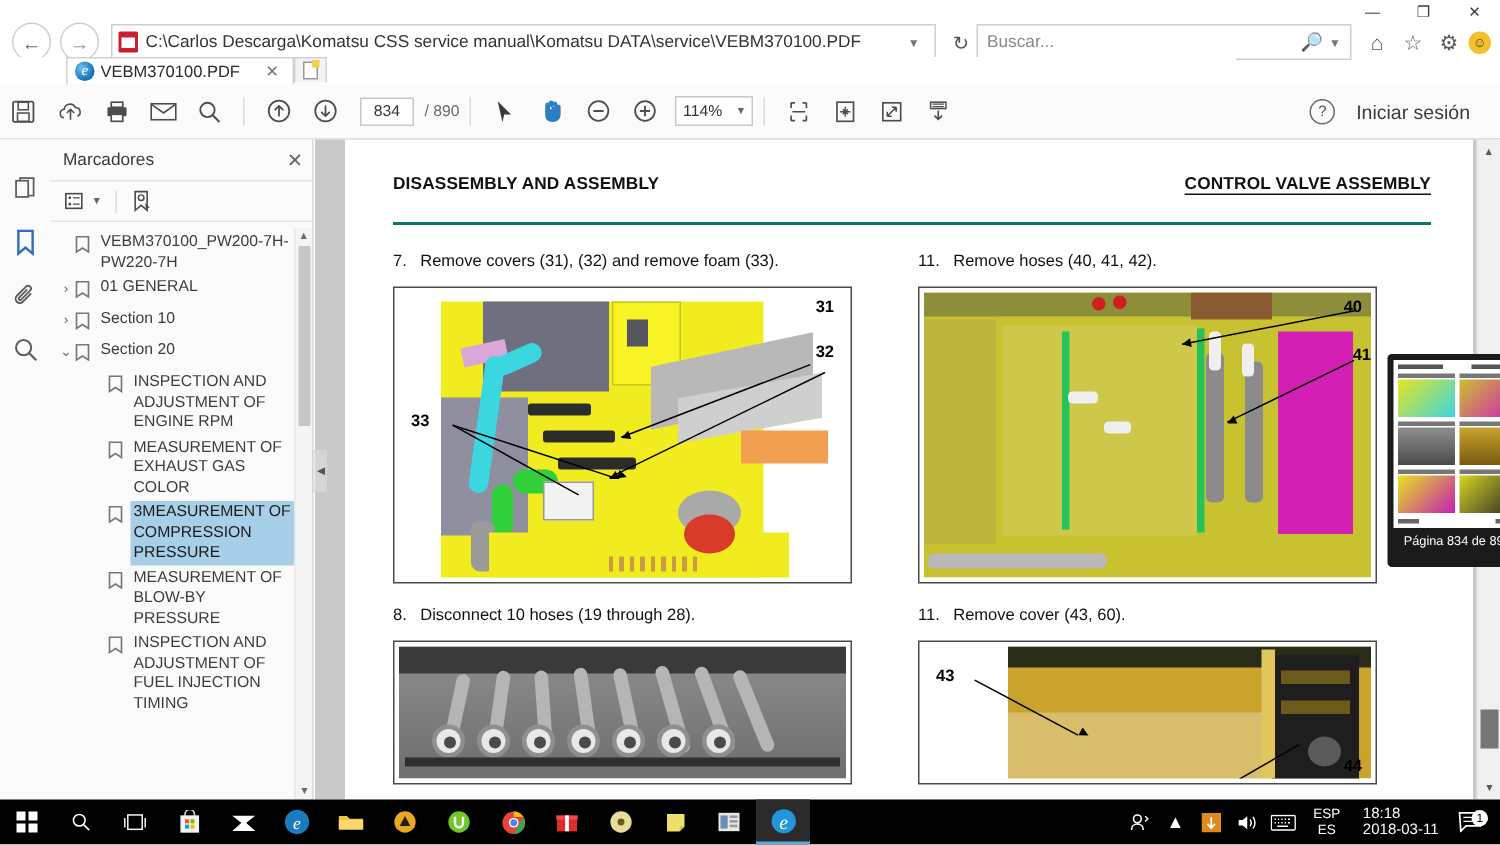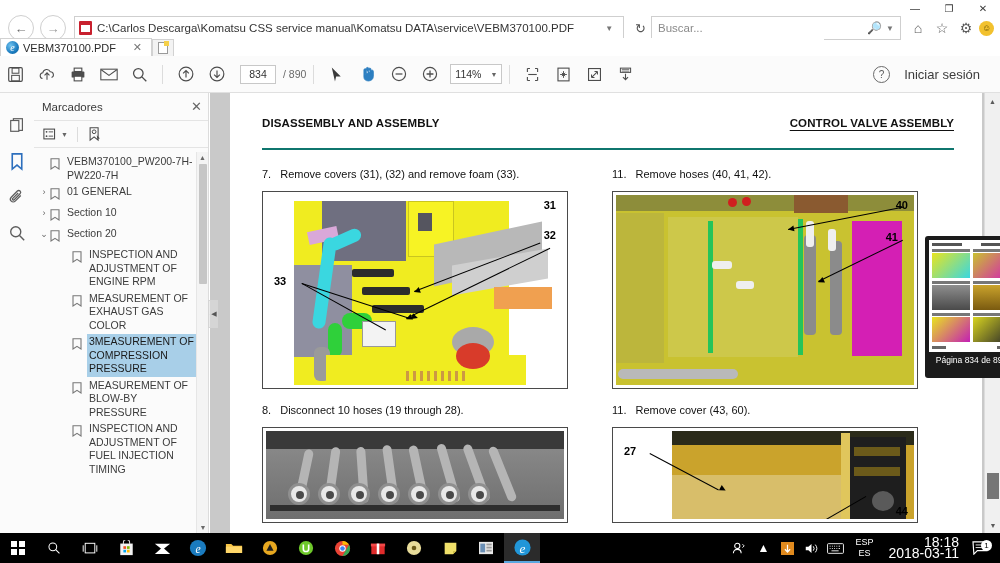--- a/index.html
+++ b/index.html
@@ -66,21 +66,21 @@
     position: absolute; top: 0; right: 0; height: 16px;
     display: flex; align-items: center;
   }
   .win-ctl {
     width: 34px; height: 16px; display: flex; align-items: center;
     justify-content: center; font-size: 10px; color: #3a3a3a;
   }
 
   .tab-row {
     position: absolute; top: 38px; left: 0; width: 824px; height: 18px;
-    background: #fff; display: flex; align-items: flex-end;
+    background: #fff; display: flex; align-items: flex-start; padding-left: 44px;
   }
   .tab {
     height: 18px; min-width: 152px; border: 1px solid #d2d2d2;
     border-bottom: none; background: #fff;
     display: flex; align-items: center; padding: 0 4px 0 5px; font-size: 11px;
   }
   .ie-logo {
     width: 13px; height: 13px; border-radius: 50%;
     background: radial-gradient(circle at 35% 35%, #6fc3f0, #1a7bbf 60%, #0e5a8f);
     position: relative; flex: none; margin-right: 4px;
@@ -346,21 +346,21 @@
   .tray { margin-left: auto; display: flex; align-items: center; height: 30px; padding-right: 6px; }
   .tray-ico {
     width: 24px; height: 30px; display: flex; align-items: center; justify-content: center;
     color: #fff; font-size: 12px;
   }
   .tray-lang {
     width: 34px; text-align: center; color: #fff; font-size: 9px; line-height: 11px;
     padding: 0 2px;
   }
   .tray-clock {
-    text-align: right; color: #fff; font-size: 14px; line-height: 11px; padding: 0 7px;
+    text-align: left; color: #fff; font-size: 10px; line-height: 11px; padding: 0 7px;
   }
   .tray-notif { position: relative; width: 28px; display: flex; align-items: center; justify-content: center; }
   .notif-badge {
     position: absolute; right: 2px; bottom: 4px; width: 11px; height: 11px;
     background: #fff; color: #000; border-radius: 50%; font-size: 8px;
     display: flex; align-items: center; justify-content: center;
   }
   .win-logo {
     width: 14px; height: 14px;
     display: grid; grid-template-columns: 1fr 1fr; grid-template-rows: 1fr 1fr; gap: 2px;
@@ -755,21 +755,21 @@
                 <div class="wh" style="left:212px;top:34px;width:8px;height:22px"></div>
                 <div class="wh" style="left:96px;top:66px;width:20px;height:8px"></div>
                 <div class="wh" style="left:120px;top:86px;width:18px;height:8px"></div>
                 <div class="silver"></div>
               </div>
               <div class="arrow-line" style="left:172px;top:34px;width:118px;transform:rotate(-11deg);"></div>
               <div class="arrow-head" style="left:172px;top:31px;transform:rotate(169deg);"></div>
               <div class="arrow-line" style="left:202px;top:86px;width:94px;transform:rotate(-26deg);"></div>
               <div class="arrow-head" style="left:202px;top:83px;transform:rotate(154deg);"></div>
               <div class="callout" style="right:6px;top:4px;">40</div>
-              <div class="callout" style="right:16px;top:36px;">41</div>
+              <div class="callout" style="right:0;top:36px;">41</div>
             </div>
           </div>
 
           <div class="step" style="margin-top:14px;">
             <span class="step-n">11.</span>
             <span>Remove cover (43, 60).</span>
           </div>
           <div class="fig short">
             <div class="fig-inner">
               <div class="f4">
@@ -778,21 +778,21 @@
                 <div class="floor"></div>
                 <div class="dark-panel"></div>
                 <div class="bar" style="top:16px"></div>
                 <div class="bar" style="top:36px"></div>
                 <div class="rail2"></div>
                 <div class="knob"></div>
               </div>
               <div class="arrow-line" style="left:34px;top:22px;width:78px;transform:rotate(28deg);"></div>
               <div class="arrow-head" style="left:104px;top:55px;transform:rotate(28deg);"></div>
               <div class="arrow-line" style="left:210px;top:88px;width:46px;transform:rotate(-30deg);"></div>
-              <div class="callout" style="left:8px;top:14px;">27</div>
+              <div class="callout" style="left:8px;top:14px;">43</div>
               <div class="callout" style="right:6px;bottom:2px;">44</div>
             </div>
           </div>
         </div>
       </div>
 
       <div class="thumb-ov">
         <div class="thumb-page">
           <div class="th-hdr">
               <i></i>

